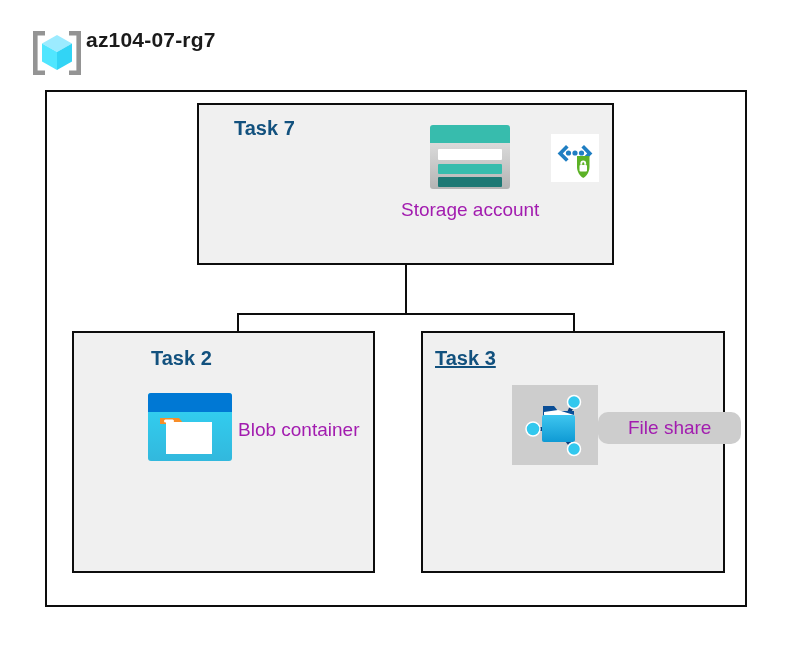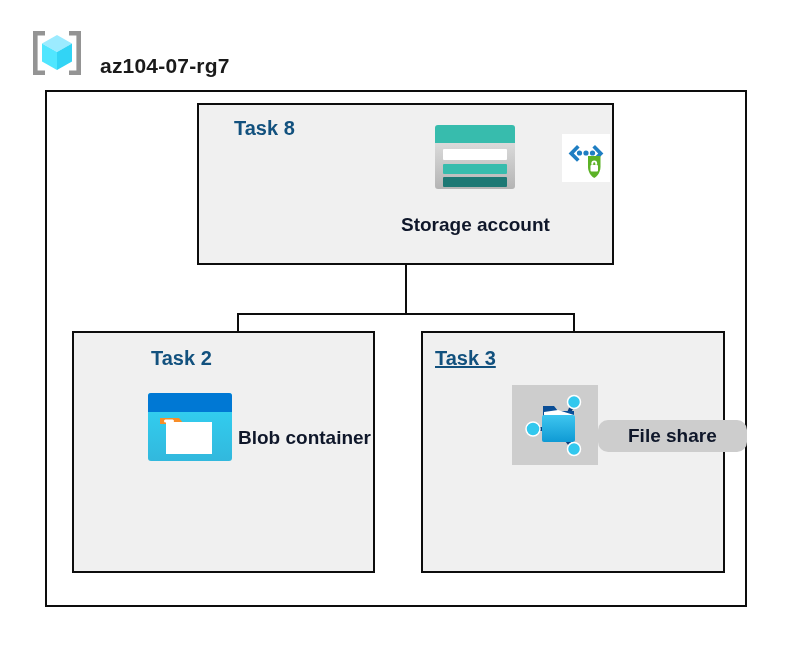--- a/index.html
+++ b/index.html
@@ -20,22 +20,22 @@
     background: #ffffff;
     overflow: hidden;
   }
 
   
   .rg-header {
     position: absolute;
     left: 30px;
     top: 28px;
     display: flex;
-    align-items: flex-end;
-    gap: 16px;
+    align-items: flex-start;
+    gap: 2px;
   }
   .rg-icon {
     width: 54px;
     height: 50px;
     display: block;
   }
   .rg-title {
     font-size: 21px;
     font-weight: bold;
     color: #1a1a1a;
@@ -78,24 +78,24 @@
 
   
   .node {
     position: absolute;
     display: flex;
     flex-direction: row;
     align-items: center;
   }
   .node-caption {
     font-size: 19px;
-    font-weight: bold;
-    color: #0f172a;
+    font-weight: normal;
+    color: #a21caf;
     white-space: nowrap;
-    margin-top: 21px;
+    margin-top: 6px;
     padding: 2px 4px;
   }
   .node-caption.highlight { background: #cdcdcd; padding: 5px 30px; border-radius: 10px; }
   .icon-wrap { display: block; line-height: 0; }
   .icon-wrap.highlight { background: #cdcdcd; padding: 6px 10px; }
 
   #storage-node { left: 198px; top: 18px; flex-direction: row; align-items: flex-start; }
   #storage-group { display: flex; flex-direction: column; align-items: center; }
   #storage-side-icon { margin-left: 8px; margin-top: 11px; }
 
@@ -139,21 +139,21 @@
   </div>
 
   <div class="rg-box"></div>
 
   <div class="conn conn-v" id="conn-trunk"></div>
   <div class="conn conn-h" id="conn-bus"></div>
   <div class="conn conn-v" id="conn-left-drop"></div>
   <div class="conn conn-v" id="conn-right-drop"></div>
 
   <div class="task-box" id="task1-box">
-    <div class="task-label" id="task1-label">Task 8</div>
+    <div class="task-label" id="task1-label">Task 7</div>
 
     <div class="node" id="storage-node">
       <div id="storage-group">
         <span class="icon-wrap">
           <svg width="84" height="68" viewBox="0 0 84 68" xmlns="http://www.w3.org/2000/svg">
             <defs>
               <linearGradient id="stgBody" x1="0" y1="0" x2="0" y2="1">
                 <stop offset="0" stop-color="#e9e9e9"></stop>
                 <stop offset="1" stop-color="#b4b4b4"></stop>
               </linearGradient>

